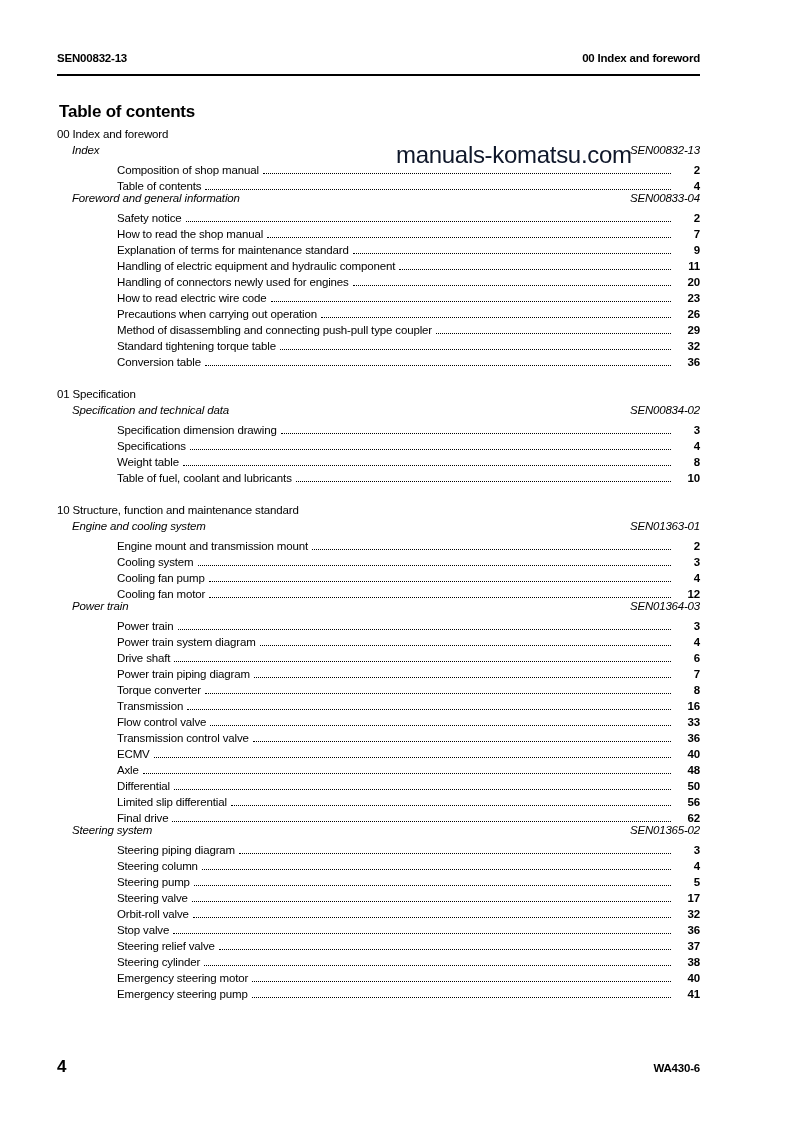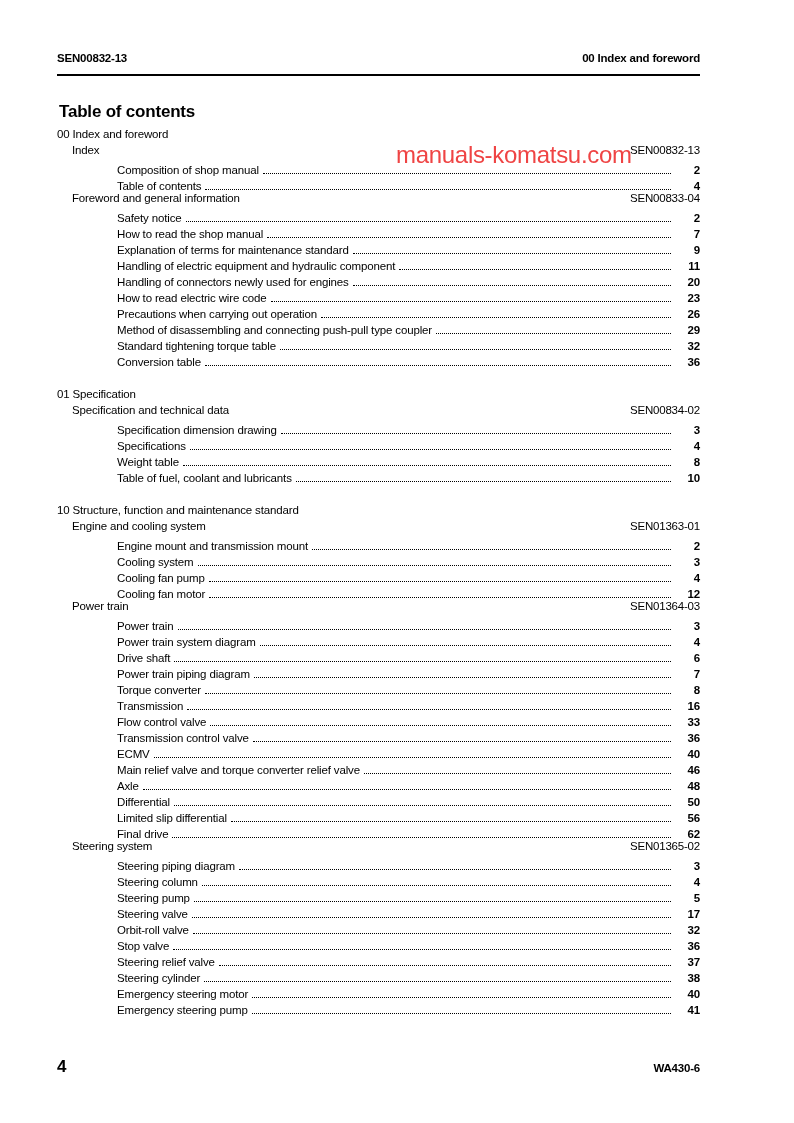--- a/index.html
+++ b/index.html
@@ -67,21 +67,21 @@
     position: relative;
     display: flex;
     align-items: baseline;
     height: 16px;
     font-size: 11.5px;
     letter-spacing: -0.15px;
     white-space: nowrap;
   }
 
   
-  .lvl1 { padding-left: 15px; }
+  .lvl1 { padding-left: 15px; font-style: italic; }
   .lvl3 { padding-left: 60px; align-items: flex-end; }
 
   .row .label {
     flex: 0 0 auto;
   }
   
   .row .leader {
     flex: 1 1 auto;
     margin: 0 3px 0 4px;
     position: relative;
@@ -124,21 +124,21 @@
     font-weight: bold;
     letter-spacing: -0.2px;
   }
 
   
   .watermark {
     position: absolute;
     left: 396px;
     top: 141px;
     font-size: 24px;
-    color: #ef4444;
+    color: #0f172a;
     white-space: nowrap;
     letter-spacing: -0.3px;
   }
 </style>
 </head>
 <body>
 
 <div class="page">
 
   <div class="header">
@@ -328,25 +328,20 @@
           <span class="label">Transmission control valve</span>
           <span class="leader"></span>
           <span class="pageno">36</span>
         </div>
         <div class="row lvl3">
           <span class="label">ECMV</span>
           <span class="leader"></span>
           <span class="pageno">40</span>
         </div>
         <div class="row lvl3">
-          <span class="label">Main relief valve and torque converter relief valve</span>
-          <span class="leader"></span>
-          <span class="pageno">46</span>
-        </div>
-        <div class="row lvl3">
           <span class="label">Axle</span>
           <span class="leader"></span>
           <span class="pageno">48</span>
         </div>
         <div class="row lvl3">
           <span class="label">Differential</span>
           <span class="leader"></span>
           <span class="pageno">50</span>
         </div>
         <div class="row lvl3">

